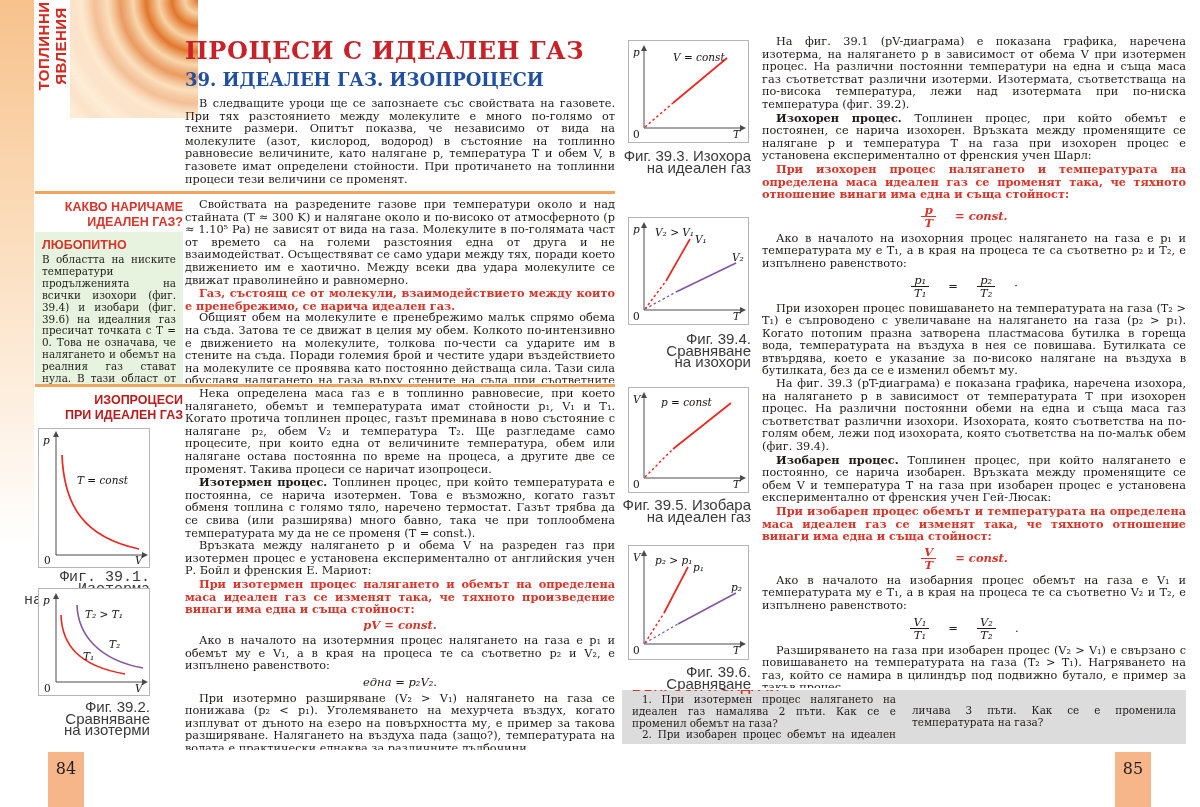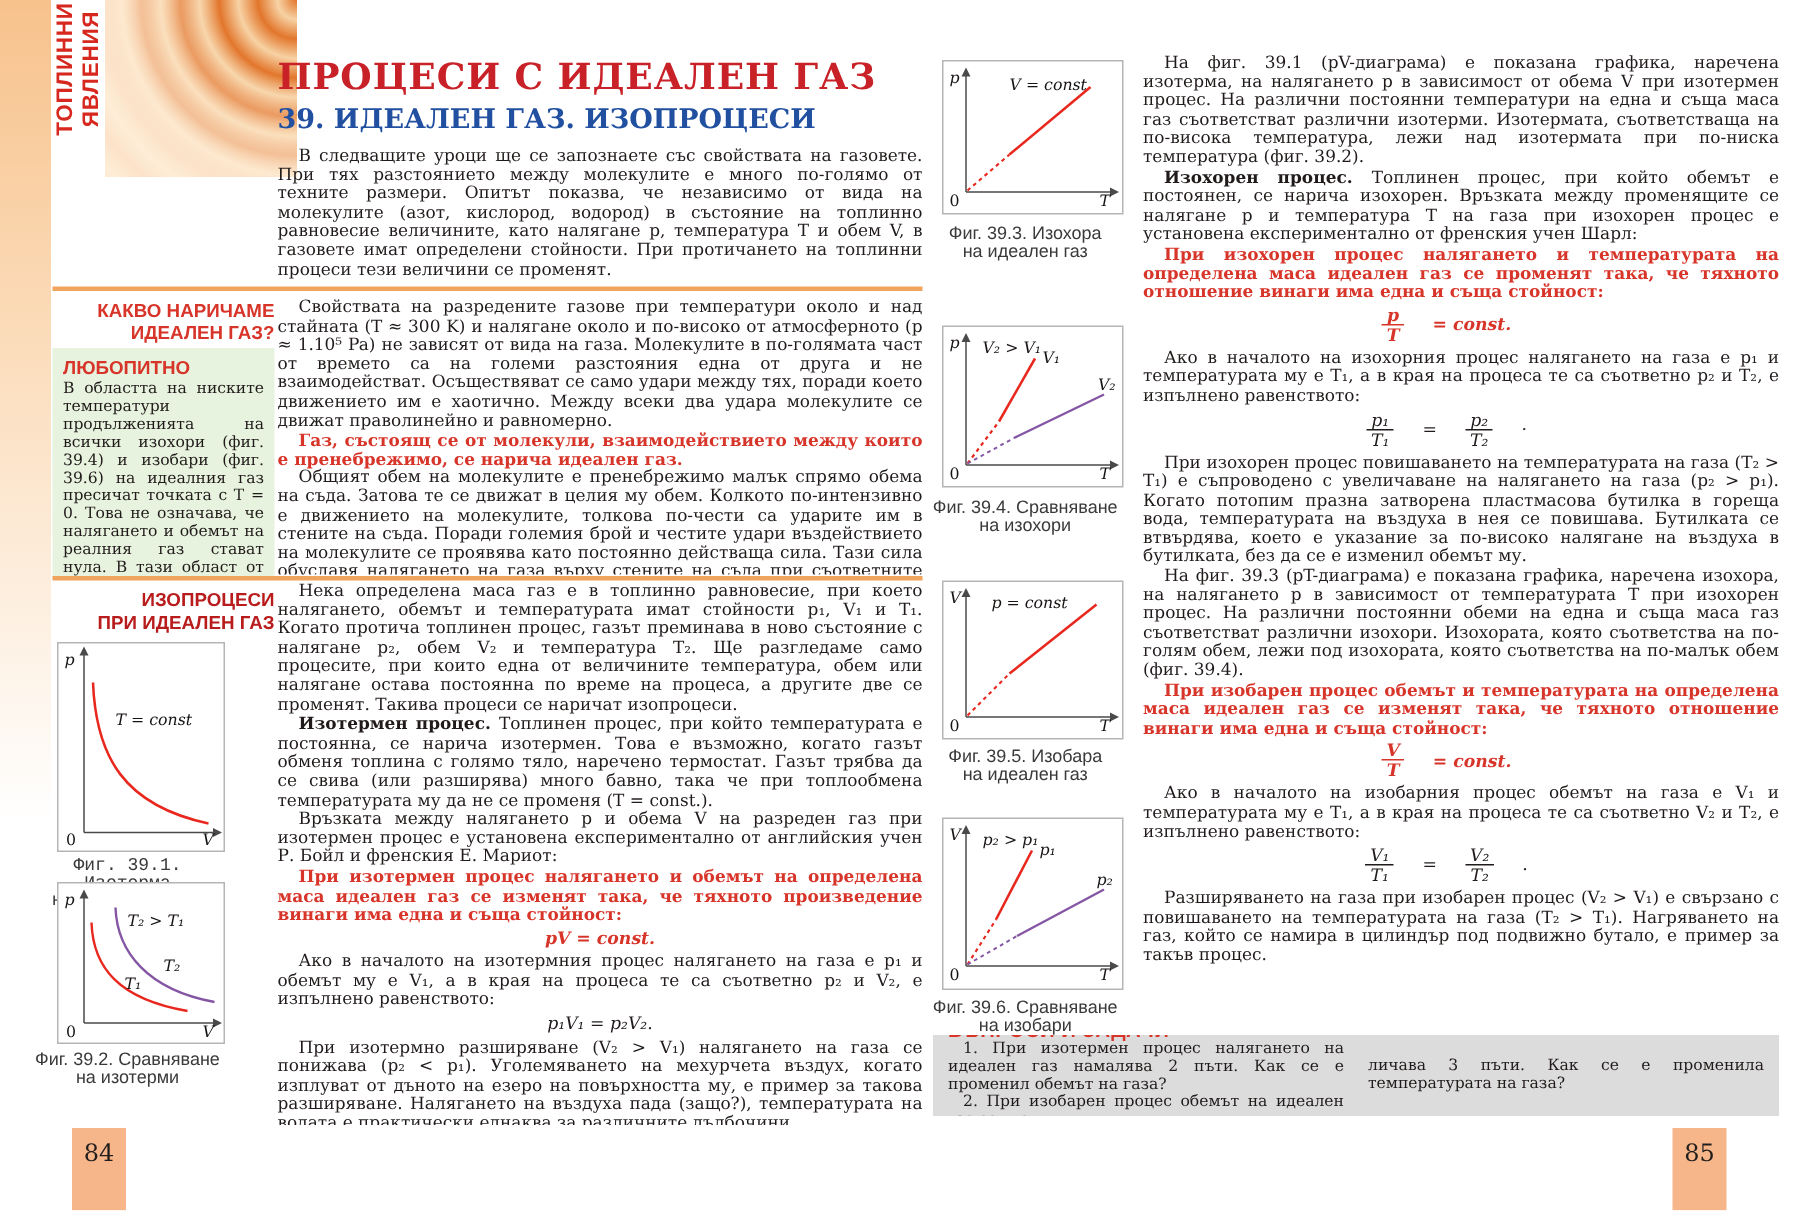--- a/index.html
+++ b/index.html
@@ -45,22 +45,22 @@
   .frac .den { display:block; line-height:12px; padding:0 3px; }
   .formula .rhs, .formula .eq, .formula .tail { display:inline-block; vertical-align:middle; margin:0 19px; }
   .formula.bold .rhs { font-weight:bold; }
 
   
   .figbox { position:absolute; background:#fff; border:1px solid #b5b5b5; }
   .figbox svg { display:block; }
   .al { position:absolute; font-family:"DejaVu Serif", serif; font-style:italic;
         font-size:10.5px; line-height:11px; color:#161312; white-space:nowrap; }
   .al.origin { font-style:normal; }
-  .figcap { position:absolute; font-family:"Liberation Sans", sans-serif; font-size:12px;
-            line-height:11.5px; color:#3a3a3a; text-align:center; }
+  .figcap { position:absolute; font-family:"Liberation Sans", sans-serif; font-size:15px;
+            line-height:11.5px; color:#3a3a3a; text-align:right; }
 
   
   .qbox { position:absolute; display:flex; gap:16px; padding:4px 10px 4px 10px; overflow:hidden;align-items:center; }
   .qtitle { font-family:"Liberation Sans", sans-serif; font-weight:bold; font-size:13.5px;
             letter-spacing:0.3px; margin-bottom:1px; }
   .qcol { width:268px; font-size:10.4px; line-height:11.7px; text-align:justify; color:#201b1a; }
   .qcol p.qind { text-indent:10px; }
 
   
   .tab { position:absolute; width:36px; height:55px; text-align:center; padding-top:7px;
@@ -152,21 +152,21 @@
     <p>
       <b class="lead">Изотермен процес. </b><span>Топлинен процес, при който температурата е постоянна, се нарича изотермен. Това е възможно, когато газът обменя топлина с голямо тяло, наречено термостат. Газът трябва да се свива (или разширява) много бавно, така че при топлообмена температурата му да не се променя (T = const.).</span>
     </p>
     <p>Връзката между налягането p и обема V на разреден газ при изотермен процес е установена експериментално от английския учен Р. Бойл и френския Е. Мариот:</p>
     <p class="redtxt" style="color:#d8352a;">При изотермен процес налягането и обемът на определена маса идеален газ се изменят така, че тяхното произведение винаги има една и съща стойност:</p>
     <div class="formula bold" style="color:#d8352a;">
       <span>pV = const.</span>
     </div>
     <p>Ако в началото на изотермния процес налягането на газа е p₁ и обемът му е V₁, а в края на процеса те са съответно p₂ и V₂, е изпълнено равенството:</p>
     <div class="formula" style="color:#201b1a;">
-      <span>p₁V₁ = p₂V₂.</span>
+      <span>една = p₂V₂.</span>
     </div>
     <p>При изотермно разширяване (V₂ &gt; V₁) налягането на газа се понижава (p₂ &lt; p₁). Уголемяването на мехурчета въздух, когато изплуват от дъното на езеро на повърхността му, е пример за такова разширяване. Налягането на въздуха пада (защо?), температурата на водата е практически еднаква за различните дълбочини.</p>
   </div>
 
   <div class="tab" style="left:48px; top:752px; background:#f6b68a;">84</div>
 
   <div class="figbox" style="left:628px; top:40px; width:121px; height:103px;">
     <svg width="119" height="101" viewBox="0 0 119 101">
       <polygon points="12,10 18,10 15,4" fill="#4a4a4a"></polygon>
       <line x1="15" y1="9" x2="15" y2="87" stroke="#4a4a4a" stroke-width="1"></line>
@@ -258,20 +258,23 @@
     <p class="redtxt" style="color:#d8352a;">При изохорен процес налягането и температурата на определена маса идеален газ се променят така, че тяхното отношение винаги има една и съща стойност:</p>
     <div class="formula bold" style="color:#d8352a;">
       <span class="frac"><span class="num">p</span><span class="den">T</span></span><span class="rhs">= const.</span>
     </div>
     <p>Ако в началото на изохорния процес налягането на газа е p₁ и температурата му е T₁, а в края на процеса те са съответно p₂ и T₂, е изпълнено равенството:</p>
     <div class="formula" style="color:#201b1a;">
       <span class="frac"><span class="num">p₁</span><span class="den">T₁</span></span><span class="eq">=</span><span class="frac"><span class="num">p₂</span><span class="den">T₂</span></span><span class="tail">·</span>
     </div>
     <p>При изохорен процес повишаването на температурата на газа (T₂ &gt; T₁) е съпроводено с увеличаване на налягането на газа (p₂ &gt; p₁). Когато потопим празна затворена пластмасова бутилка в гореща вода, температурата на въздуха в нея се повишава. Бутилката се втвърдява, което е указание за по-високо налягане на въздуха в бутилката, без да се е изменил обемът му.</p>
     <p>На фиг. 39.3 (pT-диаграма) е показана графика, наречена изохора, на налягането p в зависимост от температурата T при изохорен процес. На различни постоянни обеми на една и съща маса газ съответстват различни изохори. Изохората, която съответства на по-голям обем, лежи под изохората, която съответства на по-малък обем (фиг. 39.4).</p>
+    <p>
+      <b class="lead">Изобарен процес. </b><span>Топлинен процес, при който налягането е постоянно, се нарича изобарен. Връзката между променящите се обем V и температура T на газа при изобарен процес е установена експериментално от френския учен Гей-Люсак:</span>
+    </p>
     <p class="redtxt" style="color:#d8352a;">При изобарен процес обемът и температурата на определена маса идеален газ се изменят така, че тяхното отношение винаги има една и съща стойност:</p>
     <div class="formula bold" style="color:#d8352a;">
       <span class="frac"><span class="num">V</span><span class="den">T</span></span><span class="rhs">= const.</span>
     </div>
     <p>Ако в началото на изобарния процес обемът на газа е V₁ и температурата му е T₁, а в края на процеса те са съответно V₂ и T₂, е изпълнено равенството:</p>
     <div class="formula" style="color:#201b1a;">
       <span class="frac"><span class="num">V₁</span><span class="den">T₁</span></span><span class="eq">=</span><span class="frac"><span class="num">V₂</span><span class="den">T₂</span></span><span class="tail">.</span>
     </div>
     <p>Разширяването на газа при изобарен процес (V₂ &gt; V₁) е свързано с повишаването на температурата на газа (T₂ &gt; T₁). Нагряването на газ, който се намира в цилиндър под подвижно бутало, е пример за такъв процес.</p>
 

